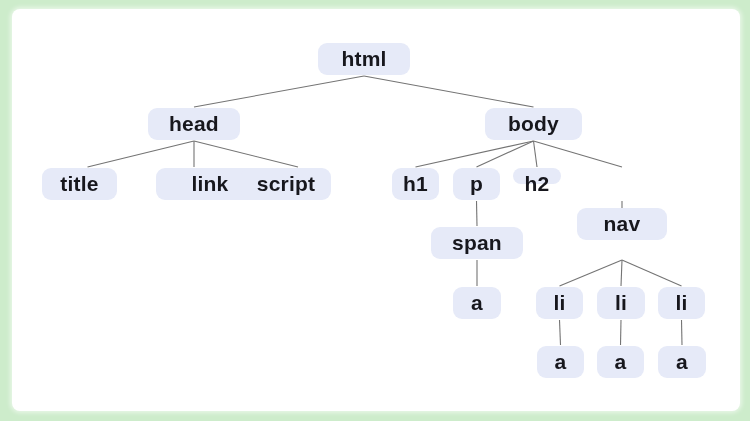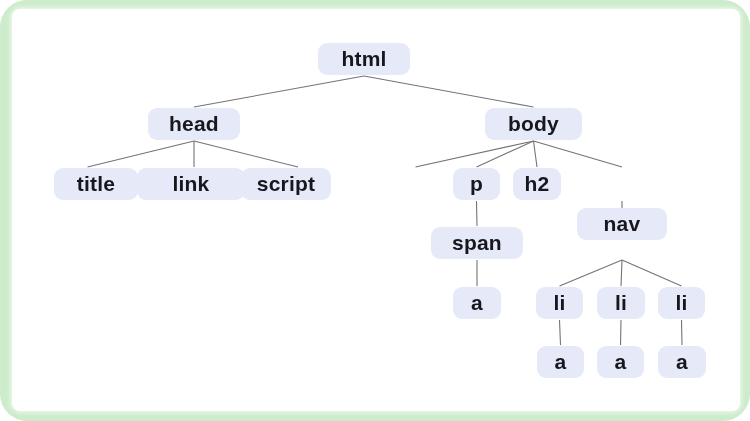--- a/index.html
+++ b/index.html
@@ -10,21 +10,20 @@
     width: 750px;
     height: 421px;
     overflow: hidden;
     font-family: "Liberation Sans", sans-serif;
   }
   .frame {
     position: relative;
     width: 750px;
     height: 421px;
     background: var(--frame-color, #cdeccb);
-    border-radius: 27px;
   }
   .canvas {
     position: absolute;
     left: 12px;
     top: 9px;
     right: 10px;
     bottom: 10px;
     background: var(--canvas-color, #ffffff);
     border-radius: 8px;
     box-shadow: 0 0 4px 2px rgba(255,255,255,0.55);
@@ -76,25 +75,26 @@
         <line x1="622" y1="260" x2="559.5" y2="286" stroke="#747474" stroke-width="1.1"></line>
         <line x1="622" y1="260" x2="621" y2="286" stroke="#747474" stroke-width="1.1"></line>
         <line x1="622" y1="260" x2="681.5" y2="286" stroke="#747474" stroke-width="1.1"></line>
         <line x1="559.5" y1="320" x2="560.5" y2="345" stroke="#747474" stroke-width="1.1"></line>
         <line x1="621" y1="320" x2="620.5" y2="345" stroke="#747474" stroke-width="1.1"></line>
         <line x1="681.5" y1="320" x2="682" y2="345" stroke="#747474" stroke-width="1.1"></line>
       </svg>
   <div class="node" style="left: 318px; top: 43px; width: 92px; height: 32px;">html</div>
       <div class="node" style="left: 485px; top: 108px; width: 97px; height: 32px;">body</div>
       <div class="node" style="left: 148px; top: 108px; width: 92px; height: 32px;">head</div>
-      <div class="node" style="left: 54px; top: 168px; width: 84px; height: 32px;">title</div>
-      <div class="node" style="left: 137px; top: 168px; width: 108px; height: 32px;">link</div>
+      <div class="node" style="left: 42px; top: 168px; width: 75px; height: 32px;">title</div>
+      <div class="node" style="left: 156px; top: 168px; width: 108px; height: 32px;">link</div>
       <div class="node" style="left: 241px; top: 168px; width: 90px; height: 32px;">script</div>
+      <div class="node" style="left: 392px; top: 168px; width: 47px; height: 32px;">h1</div>
       <div class="node" style="left: 453px; top: 168px; width: 47px; height: 32px;">p</div>
-      <div class="node" style="left: 513px; top: 168px; width: 48px; height: 32px;">h2</div>
+      <div class="node" style="left: 513px; top: 168px; width: 48px; height: 16px;">h2</div>
       <div class="node" style="left: 577px; top: 168px; width: 90px; height: 32px; margin-top: 40px;">nav</div>
       <div class="node" style="left: 431px; top: 227px; width: 92px; height: 32px;">span</div>
       <div class="node" style="left: 453px; top: 287px; width: 48px; height: 32px;">a</div>
       <div class="node" style="left: 536px; top: 287px; width: 47px; height: 32px;">li</div>
       <div class="node" style="left: 597px; top: 287px; width: 48px; height: 32px;">li</div>
       <div class="node" style="left: 658px; top: 287px; width: 47px; height: 32px;">li</div>
       <div class="node" style="left: 537px; top: 346px; width: 47px; height: 32px;">a</div>
       <div class="node" style="left: 597px; top: 346px; width: 47px; height: 32px;">a</div>
       <div class="node" style="left: 658px; top: 346px; width: 48px; height: 32px;">a</div>
     </div>

